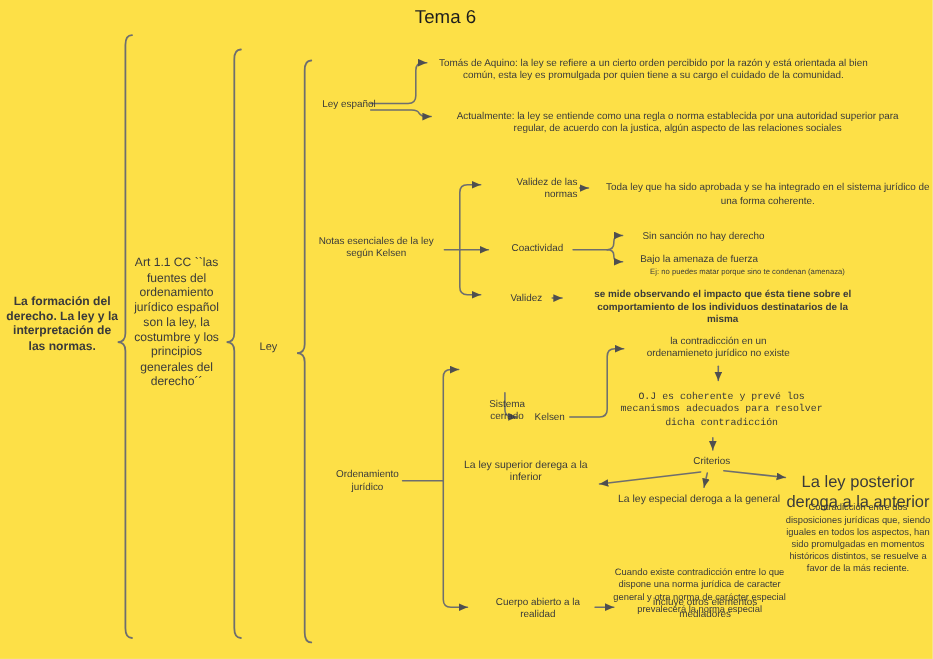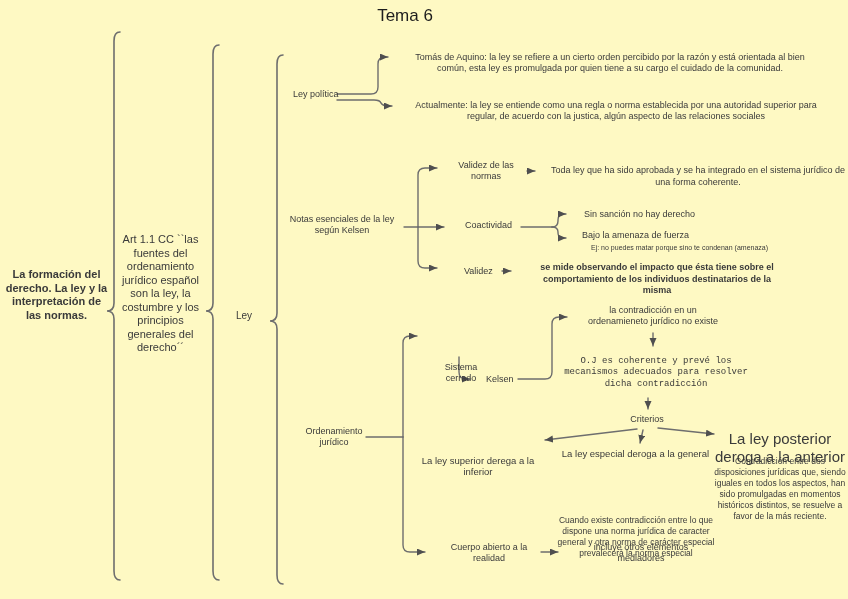--- a/index.html
+++ b/index.html
@@ -1,46 +1,46 @@
 <!DOCTYPE html>
 <html><head>
 <meta charset="utf-8">
 <style>
   html,body { margin:0; padding:0; background:#f2f2f2; }
   #canvas {
-    position:relative; width:848px; height:599px; background:#fef9c3;
+    position:relative; width:848px; height:599px; background:#fde047;
     font-family:"Liberation Sans", sans-serif; overflow:hidden;
     color:#3a3a3a;
   }
   #wires { position:absolute; left:0; top:0; width:848px; height:599px; }
   .node { position:absolute; font-size:9px; line-height:1.25; text-align:center; color:#3a3a3a; }
   .nowrap { white-space:nowrap; }
   .title   { left:330px; top:5px;  width:150px; font-size:17px; color:#1d1d1d; }
   .root    { left:5px;   top:268px; width:103px; font-size:11px; font-weight:bold; line-height:1.23; }
   .article { left:116px; top:233px; width:89px;  font-size:11px; line-height:1.23; }
   .ley     { left:222px; top:310px; width:44px;  font-size:10px; }
   .leypol  { left:293px; top:89px; }
-  .tomas   { left:408px; top:52px;  width:404px; }
+  .tomas   { left:392px; top:52px;  width:404px; }
   .actual  { left:400px; top:100px; width:432px; }
   .notas   { left:283px; top:214px; width:118px; }
-  .validez { left:447px; top:160px; width:78px; }
+  .validez { left:447px; top:160px; width:78px;text-align:right; }
   .valdesc { left:548px; top:165px; width:300px; line-height:1.3; }
   .coact   { left:465px; top:220px; }
   .sinsan  { left:584px; top:209px; }
   .amenaza { left:582px; top:230px; }
   .ejemplo { left:591px; top:244px; font-size:7px; }
   .eficacia{ left:464px; top:266px; }
   .efidesc { left:533px; top:262px; width:248px; font-weight:bold; line-height:1.3; }
   .orden   { left:298px; top:426px; width:72px; }
   .sistema { left:430px; top:326px; width:62px;margin-top:36px; }
   .kelsen  { left:486px; top:374px; }
   .contra  { left:582px; top:305px; width:142px; }
   .ojcoh   { left:562px; top:356px; width:188px;font-family:Liberation Mono, monospace; }
   .criterios{ left:615px; top:414px; width:64px; }
-  .c1t { left:420px; top:455px; width:116px; font-size:9.5px; line-height:1.2; }
+  .c1t { left:420px; top:417px; width:116px; font-size:9.5px; line-height:1.2; }
   .c1b { left:416px; top:457px; width:124px; font-size:8.5px; line-height:1.3; }
   .c2t { left:558px; top:448px; width:155px; font-size:9.5px; line-height:1.2; }
   .c2b { left:555px; top:472px; width:162px; font-size:8.5px; line-height:1.3;margin-top:43px; }
   .c3t { left:712px; top:430px; width:136px; font-size:15px; line-height:1.2; }
   .c3b { left:710px; top:456px; width:140px; font-size:8.5px; line-height:1.3; }
   .cuerpo  { left:438px; top:542px; width:102px; }
   .incluye { left:581px; top:542px; width:120px; }
 </style>
 </head>
 <body>
@@ -90,21 +90,21 @@
       <path d="M658,428 L714,434" marker-end="url(#arr)"></path>
       <path d="M541,552 L558,552" marker-end="url(#arr)"></path>
     </g>
   </svg>
 
   <div class="node title">Tema 6</div>
   <div class="node root">La formación del derecho. La ley y la interpretación de las normas.</div>
   <div class="node article">Art 1.1 CC ``las fuentes del ordenamiento jurídico español son la ley, la costumbre y los principios generales del derecho´´</div>
   <div class="node ley">Ley</div>
 
-  <div class="node leypol nowrap">Ley política</div>
+  <div class="node leypol nowrap">Ley español</div>
   <div class="node tomas">Tomás de Aquino: la ley se refiere a un cierto orden percibido por la razón y está orientada al bien común, esta ley es promulgada por quien tiene a su cargo el cuidado de la comunidad.</div>
   <div class="node actual">Actualmente: la ley se entiende como una regla o norma establecida por una autoridad superior para regular, de acuerdo con la justica, algún aspecto de las relaciones sociales</div>
 
   <div class="node notas">Notas esenciales de la ley según Kelsen</div>
   <div class="node validez">Validez de las normas</div>
   <div class="node valdesc">Toda ley que ha sido aprobada y se ha integrado en el sistema jurídico de una forma coherente.</div>
   <div class="node coact nowrap">Coactividad</div>
   <div class="node sinsan nowrap">Sin sanción no hay derecho</div>
   <div class="node amenaza nowrap">Bajo la amenaza de fuerza</div>
   <div class="node ejemplo nowrap">Ej: no puedes matar porque sino te condenan (amenaza)</div>

